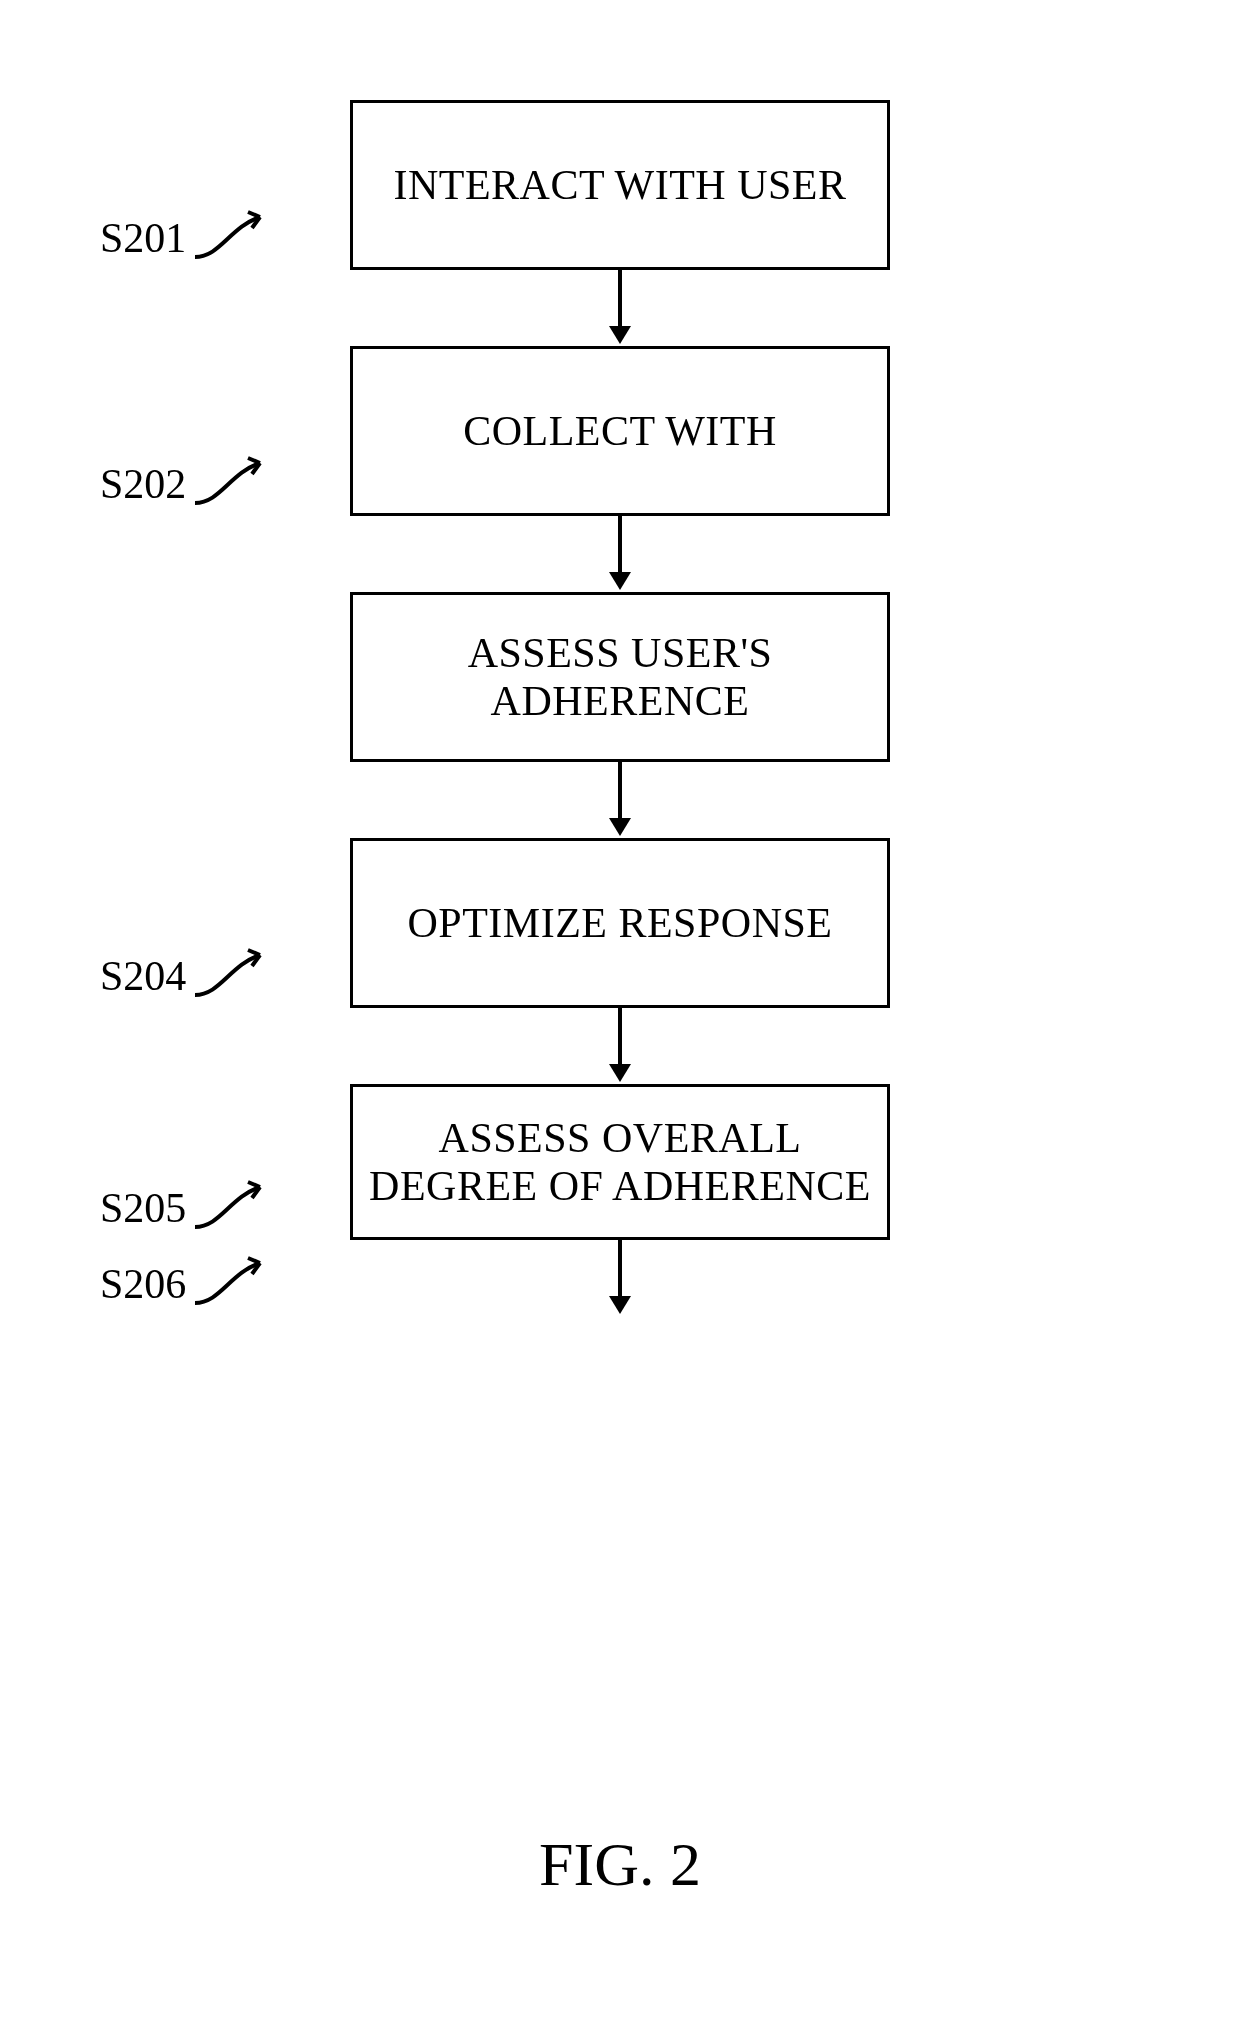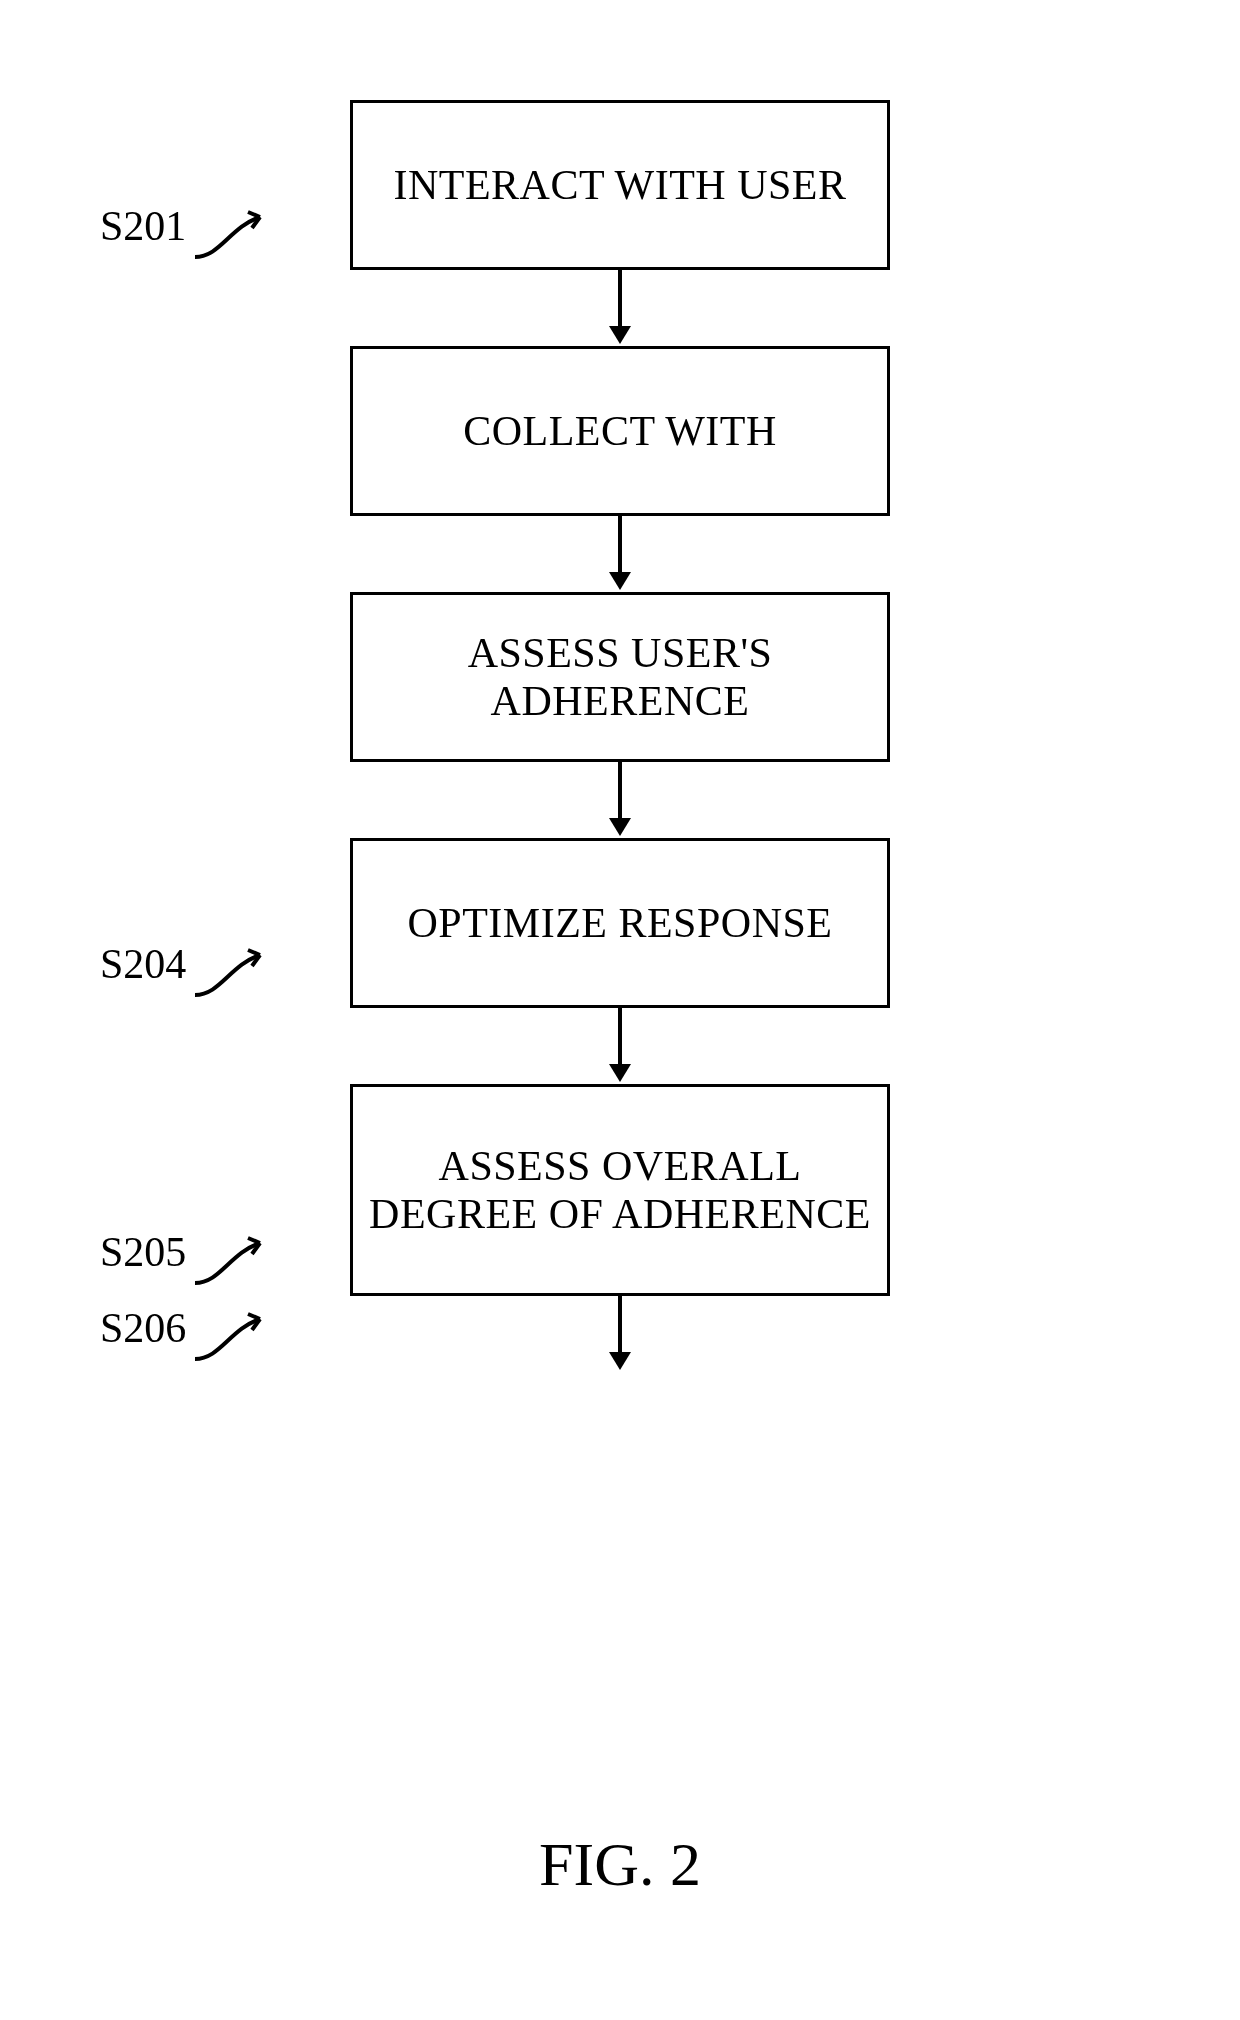--- a/index.html
+++ b/index.html
@@ -31,35 +31,36 @@
     align-items: center;
     justify-content: center;
     text-align: center;
     font-size: 42px;
     letter-spacing: 0.5px;
     padding: 15px 10px;
     box-sizing: border-box;
     line-height: 1.15;
   }
   .h2 { height: 170px; }
-  .h3 { height: 212px; }
+  .h3 { height: 156px; }
   .arrow {
     display: flex;
     justify-content: center;
     height: 76px;
   }
   .arrow svg {
     display: block;
   }
   .label {
     position: absolute;
     left: -120px;
     bottom: 8px;
     font-size: 42px;
     display: flex;
+    align-items: flex-end;
   }
   .label-text {
     margin-right: 4px;
   }
   .squiggle {
     width: 100px;
     height: 60px;
   }
   .fig {
     position: absolute;
@@ -86,20 +87,27 @@
     <div class="box h2">INTERACT WITH USER</div>
   </div>
   <div class="arrow">
     <svg width="30" height="76" viewBox="0 0 30 76">
       <line x1="15" y1="0" x2="15" y2="60" stroke="#000" stroke-width="4"></line>
       <path d="M15 74 L4 56 L26 56 Z" fill="#000"></path>
     </svg>
   </div>
 
   <div class="row">
+    <div class="label">
+      <span class="label-text">S202</span>
+      <svg class="squiggle" viewBox="0 0 100 60">
+        <path d="M5 55 C 30 55, 40 25, 70 15" stroke="#000" stroke-width="4" fill="none"></path>
+        <path d="M70 15 L58 10 M70 15 L62 26" stroke="#000" stroke-width="4" fill="none"></path>
+      </svg>
+    </div>
     <div class="box h2">COLLECT WITH</div>
   </div>
   <div class="arrow">
     <svg width="30" height="76" viewBox="0 0 30 76">
       <line x1="15" y1="0" x2="15" y2="60" stroke="#000" stroke-width="4"></line>
       <path d="M15 74 L4 56 L26 56 Z" fill="#000"></path>
     </svg>
   </div>
 
   <div class="row">

